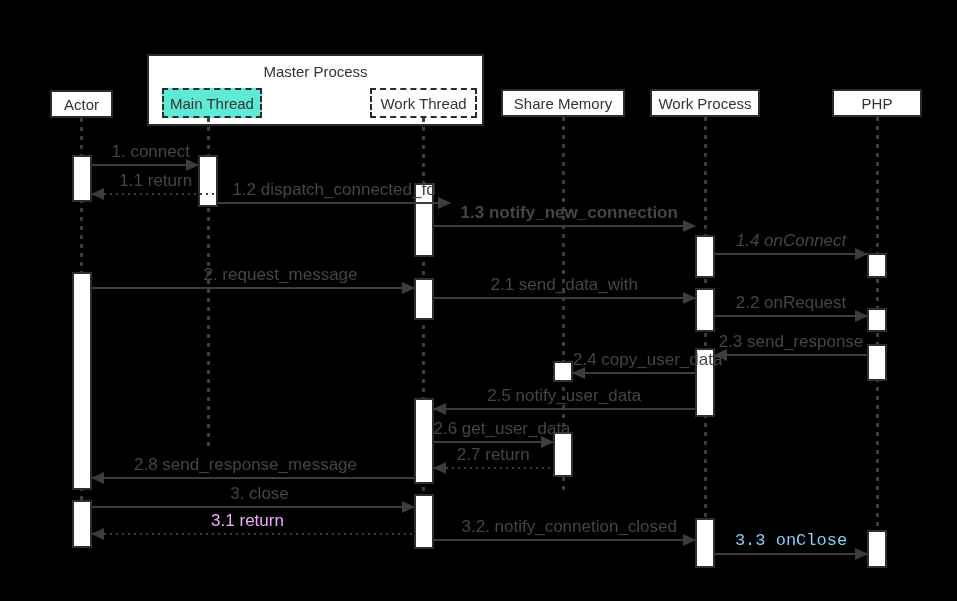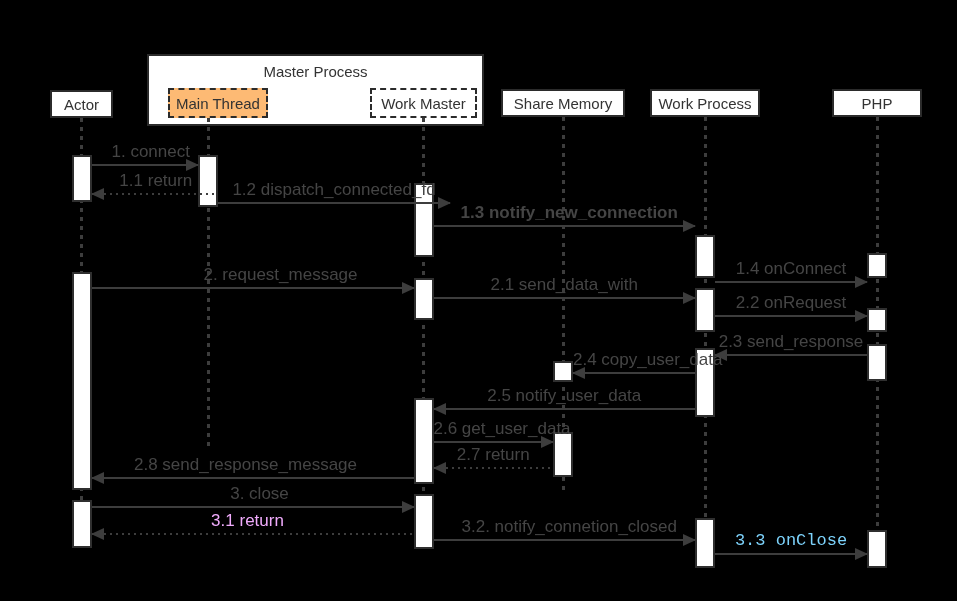--- a/index.html
+++ b/index.html
@@ -34,25 +34,25 @@
     </div>
     <div class="lifeline" style="left: 80px; top: 118px; height: 430px; background: repeating-linear-gradient(rgb(61, 61, 61) 0px, rgb(61, 61, 61) 4px, transparent 4px, transparent 9px);"></div>
     <div class="lifeline" style="left: 206.5px; top: 118px; height: 331px; background: repeating-linear-gradient(rgb(61, 61, 61) 0px, rgb(61, 61, 61) 4px, transparent 4px, transparent 9px);"></div>
     <div class="lifeline" style="left: 422px; top: 118px; height: 431px; background: repeating-linear-gradient(rgb(61, 61, 61) 0px, rgb(61, 61, 61) 4px, transparent 4px, transparent 9px);"></div>
     <div class="lifeline" style="left: 561.5px; top: 117px; height: 378px; background: repeating-linear-gradient(rgb(61, 61, 61) 0px, rgb(61, 61, 61) 4px, transparent 4px, transparent 9px);"></div>
     <div class="lifeline" style="left: 703.5px; top: 117px; height: 451px; background: repeating-linear-gradient(rgb(61, 61, 61) 0px, rgb(61, 61, 61) 4px, transparent 4px, transparent 9px);"></div>
     <div class="lifeline" style="left: 875.5px; top: 117px; height: 451px; background: repeating-linear-gradient(rgb(61, 61, 61) 0px, rgb(61, 61, 61) 4px, transparent 4px, transparent 9px);"></div>
     <div class="head" style="left: 50px; top: 90px; width: 63px; height: 28px; border-color: rgb(43, 43, 43); background: rgb(255, 255, 255); color: rgb(51, 51, 51);">
       <span>Actor</span>
     </div>
-    <div class="head dashed" style="left: 168px; top: 88px; width: 100px; height: 30px; border-color: rgb(43, 43, 43); background: #fdba74; color: rgb(51, 51, 51);">
+    <div class="head dashed" style="left: 162px; top: 88px; width: 100px; height: 30px; border-color: rgb(43, 43, 43); background: #5eead4; color: rgb(51, 51, 51);">
       <span>Main Thread</span>
     </div>
     <div class="head dashed" style="left: 370px; top: 88px; width: 107px; height: 30px; border-color: rgb(43, 43, 43); background: rgb(255, 255, 255); color: rgb(51, 51, 51);">
-      <span>Work Master</span>
+      <span>Work Thread</span>
     </div>
     <div class="head" style="left: 501px; top: 89px; width: 124px; height: 28px; border-color: rgb(43, 43, 43); background: rgb(255, 255, 255); color: rgb(51, 51, 51);">
       <span>Share Memory</span>
     </div>
     <div class="head" style="left: 650px; top: 89px; width: 110px; height: 28px; border-color: rgb(43, 43, 43); background: rgb(255, 255, 255); color: rgb(51, 51, 51);">
       <span>Work Process</span>
     </div>
     <div class="head" style="left: 832px; top: 89px; width: 90px; height: 28px; border-color: rgb(43, 43, 43); background: rgb(255, 255, 255); color: rgb(51, 51, 51);">
       <span>PHP</span>
     </div>
@@ -87,21 +87,21 @@
     <div class="msg" style="left: 218px; top: 181px; width: 232px;">
       <div class="msg-label" style="color: rgb(69, 69, 69);">1.2 dispatch_connected_fd</div>
       <div class="msg-line" style="background: rgb(61, 61, 61);"></div>
       <div class="arrowhead right" style="border-left-color: rgb(61, 61, 61);"></div>
     </div>
     <div class="msg" style="left: 433.5px; top: 204px; width: 261.5px; font-weight: bold;">
       <div class="msg-label" style="color: rgb(69, 69, 69); left: 5px;">1.3 notify_new_connection</div>
       <div class="msg-line" style="background: rgb(61, 61, 61);"></div>
       <div class="arrowhead right" style="border-left-color: rgb(61, 61, 61);"></div>
     </div>
-    <div class="msg" style="left: 715px; top: 260px; width: 152px;">
+    <div class="msg" style="left: 715px; top: 232px; width: 152px; font-style: italic;">
       <div class="msg-label" style="color: rgb(69, 69, 69);">1.4 onConnect</div>
       <div class="msg-line" style="background: rgb(61, 61, 61);"></div>
       <div class="arrowhead right" style="border-left-color: rgb(61, 61, 61);"></div>
     </div>
     <div class="msg" style="left: 91.5px; top: 266px; width: 322px;">
       <div class="msg-label" style="color: rgb(69, 69, 69); left: 28px;">2. request_message</div>
       <div class="msg-line" style="background: rgb(61, 61, 61);"></div>
       <div class="arrowhead right" style="border-left-color: rgb(61, 61, 61);"></div>
     </div>
     <div class="msg" style="left: 433.5px; top: 276px; width: 261.5px;">

